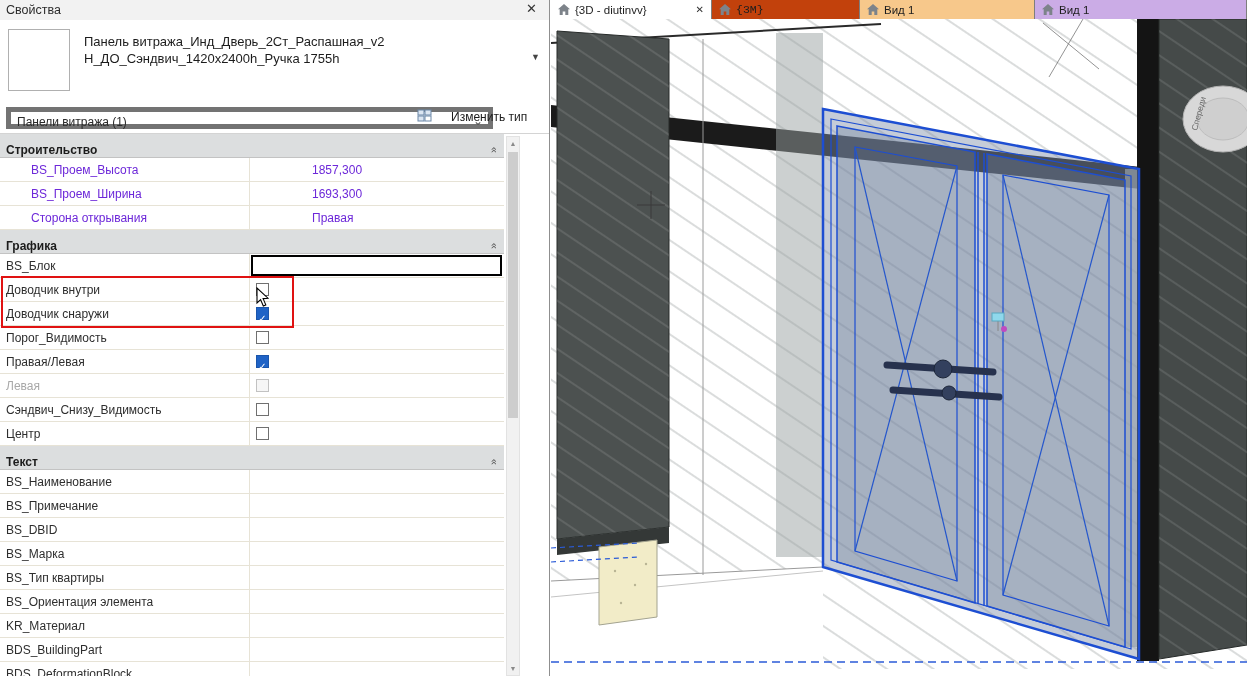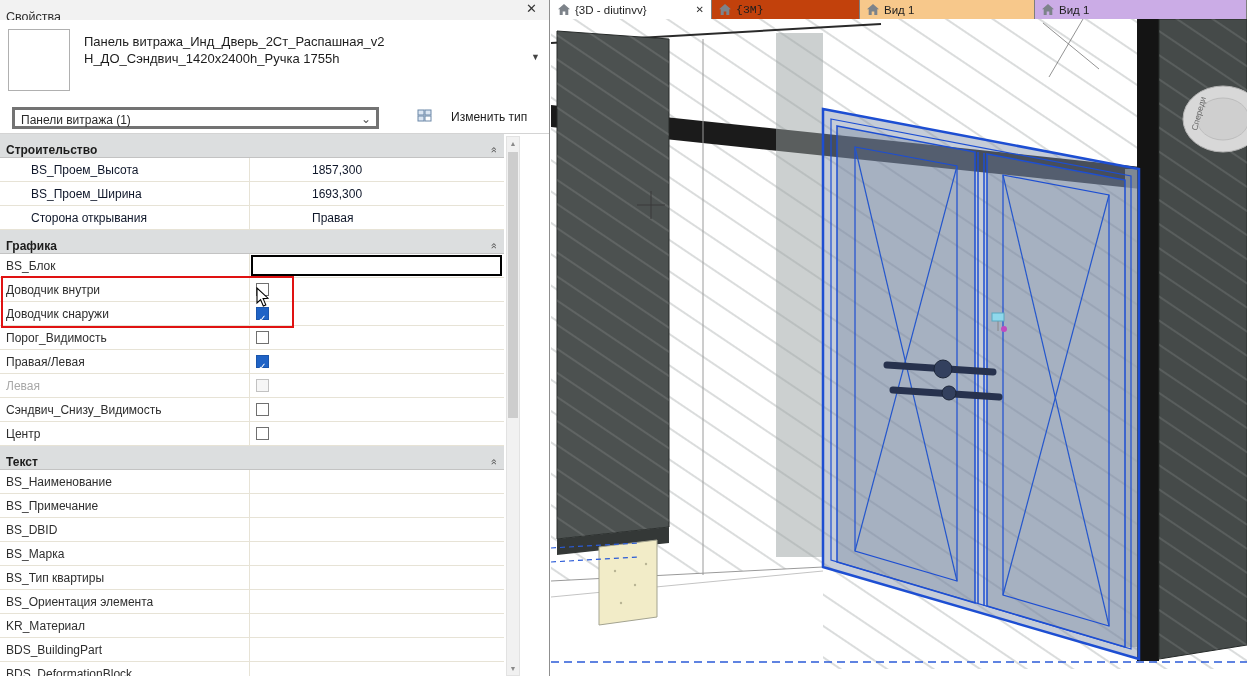--- a/index.html
+++ b/index.html
@@ -1,39 +1,39 @@
 <!DOCTYPE html>
 <html><head>
 <meta charset="utf-8">
 <style>
   * { margin:0; padding:0; box-sizing:border-box; }
   body { font-family:"Liberation Sans", sans-serif; background:#fff; }
   .app { position:relative; width:1247px; height:676px; overflow:hidden; background:#fff; }
 
   
   .props { position:absolute; left:0; top:0; width:550px; height:676px; background:#fff; border-right:1px solid #8f8f8f; }
-  .props-title { position:relative; height:20px; background:#f2f2f2; font-size:12.5px; color:#2b2b2b; padding:10px 0 0 6px; }
+  .props-title { position:relative; height:20px; background:#f2f2f2; font-size:12.5px; color:#2b2b2b; padding:3px 0 0 6px; }
   .props-close { position:absolute; right:12px; top:1px; font-size:13px; color:#333; cursor:default; }
 
   .type-selector { position:relative; height:82px; background:#fff; }
   .thumb { position:absolute; left:8px; top:9px; width:62px; height:62px; background:#fff; border:1px solid #b0b0b0; }
   .type-name { position:absolute; left:84px; top:13px; right:30px; font-size:13px; line-height:17px; color:#1c1c1c; }
   .dd-arrow { position:absolute; right:9px; top:32px; font-size:9px; color:#444; }
 
   .filter-row { position:relative; height:32px; border-bottom:1px solid #d4d4d4; }
-  .combo { position:absolute; left:12px; top:5px; width:367px; height:22px; border:3px solid #737373; background:#fff; font-size:12px; color:#2a2a2a; padding:3px 18px 0 6px; }
+  .combo { position:absolute; left:6px; top:5px; width:487px; height:22px; border:5px solid #737373; background:#fff; font-size:12px; color:#2a2a2a; padding:3px 18px 0 6px; }
   .combo-arrow { position:absolute; right:5px; top:2px; font-size:12px; color:#555; }
   .edit-type { position:absolute; left:417px; top:7px; display:flex; align-items:center; gap:19px; font-size:12px; color:#1b1b1b; cursor:default; }
 
   .grid { position:absolute; left:0; top:134px; width:504px; background:#fff; }
   .prow { display:flex; height:24px; border-bottom:1px solid #e7e3d6; background:#fff; }
   .plabel { width:250px; border-right:1px solid #e7e3d6; padding:5px 4px 0 6px; font-size:12px; color:#2e2e2e; white-space:nowrap; overflow:hidden; }
   .pvalue { flex:1; padding:0 2px 0 3px; font-size:12px; color:#333; position:relative; }
   .pvalue span { display:inline-block; padding-top:5px; }
-  .prow.ro .plabel, .prow.ro .pvalue, .prow.ro .pvalue span { color:#0f172a;padding-left:31px; }
+  .prow.ro .plabel, .prow.ro .pvalue, .prow.ro .pvalue span { color:#6d28d9;padding-left:31px; }
   .prow.dis .plabel { color:#a8a8a8; }
   .prow.sec { background:#dcdedf; border-bottom:1px solid #c3c3c3; justify-content:space-between; padding:8px 8px 0 6px; align-items:center; }
   .sec-label { font-size:12px; font-weight:bold; color:#1c1c1c; }
   .sec-chev { transform:rotate(-90deg); font-size:11px; color:#555; }
   .cb { display:inline-block; width:13px; height:13px; border:1px solid #707070; background:#fff; margin-top:5px; margin-left:3px; line-height:12px; text-align:center; font-size:10px; color:#fff; }
   .cb.on { background:#1f63c6; border-color:#1a55ab; }
   .cb.off { border-color:#c2c2c2; background:#f6f6f6; }
   .bs-input { position:absolute; left:1px; top:1px; width:251px; height:21px; border:2px solid #000; background:#fff; font-family:"Liberation Sans",sans-serif; font-size:12px; padding:0 3px; }
   .red-box { position:absolute; left:1px; width:293px; border:2px solid #e01212; pointer-events:none; z-index:6; }
   .cursor { position:absolute; z-index:7; pointer-events:none; }

